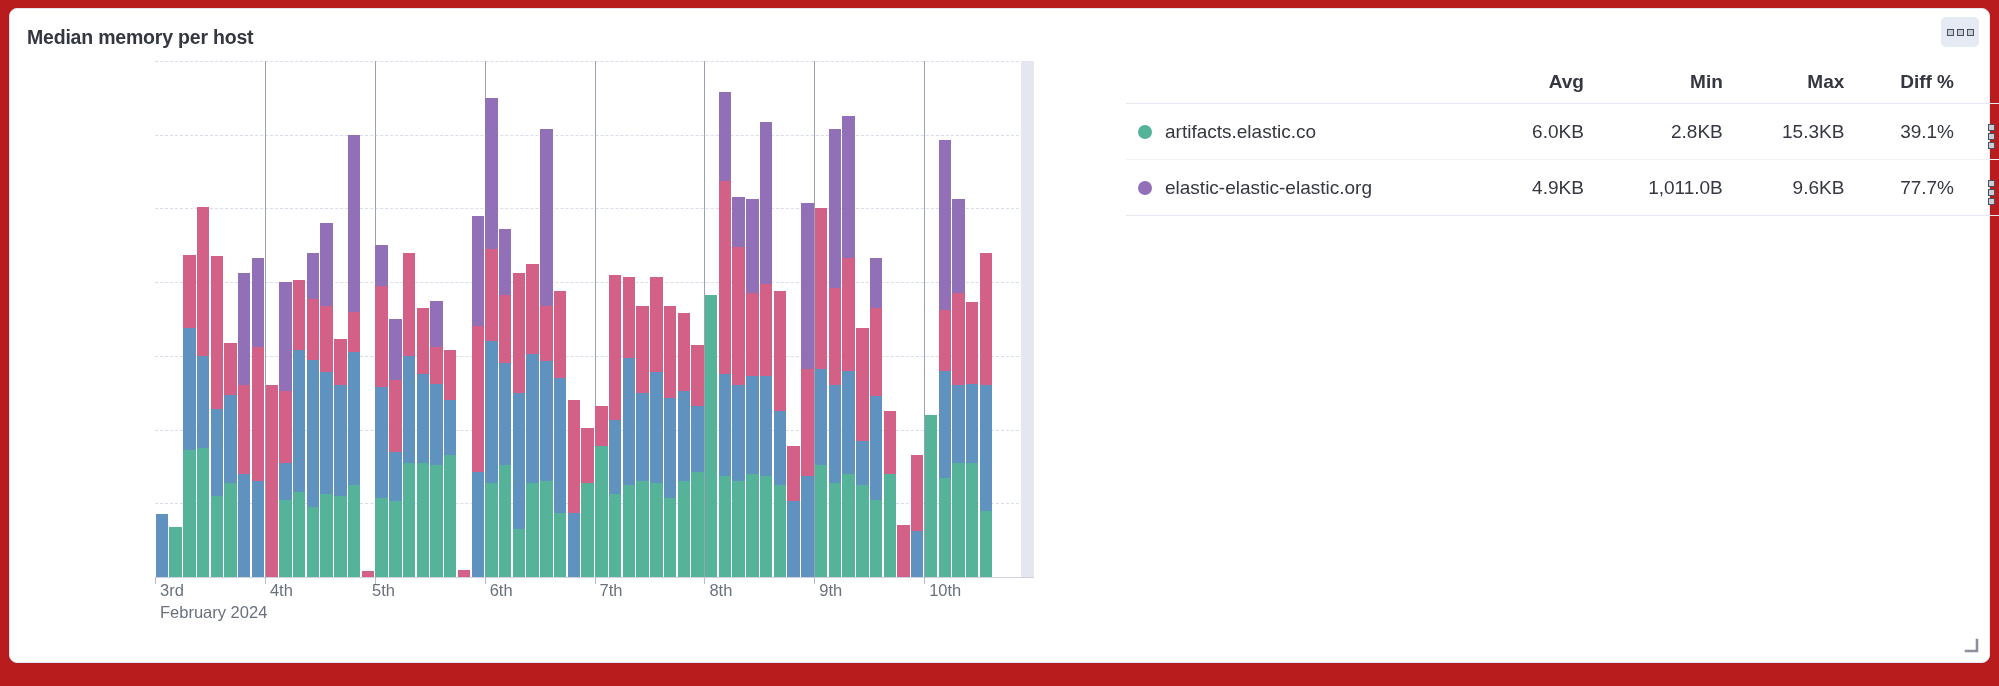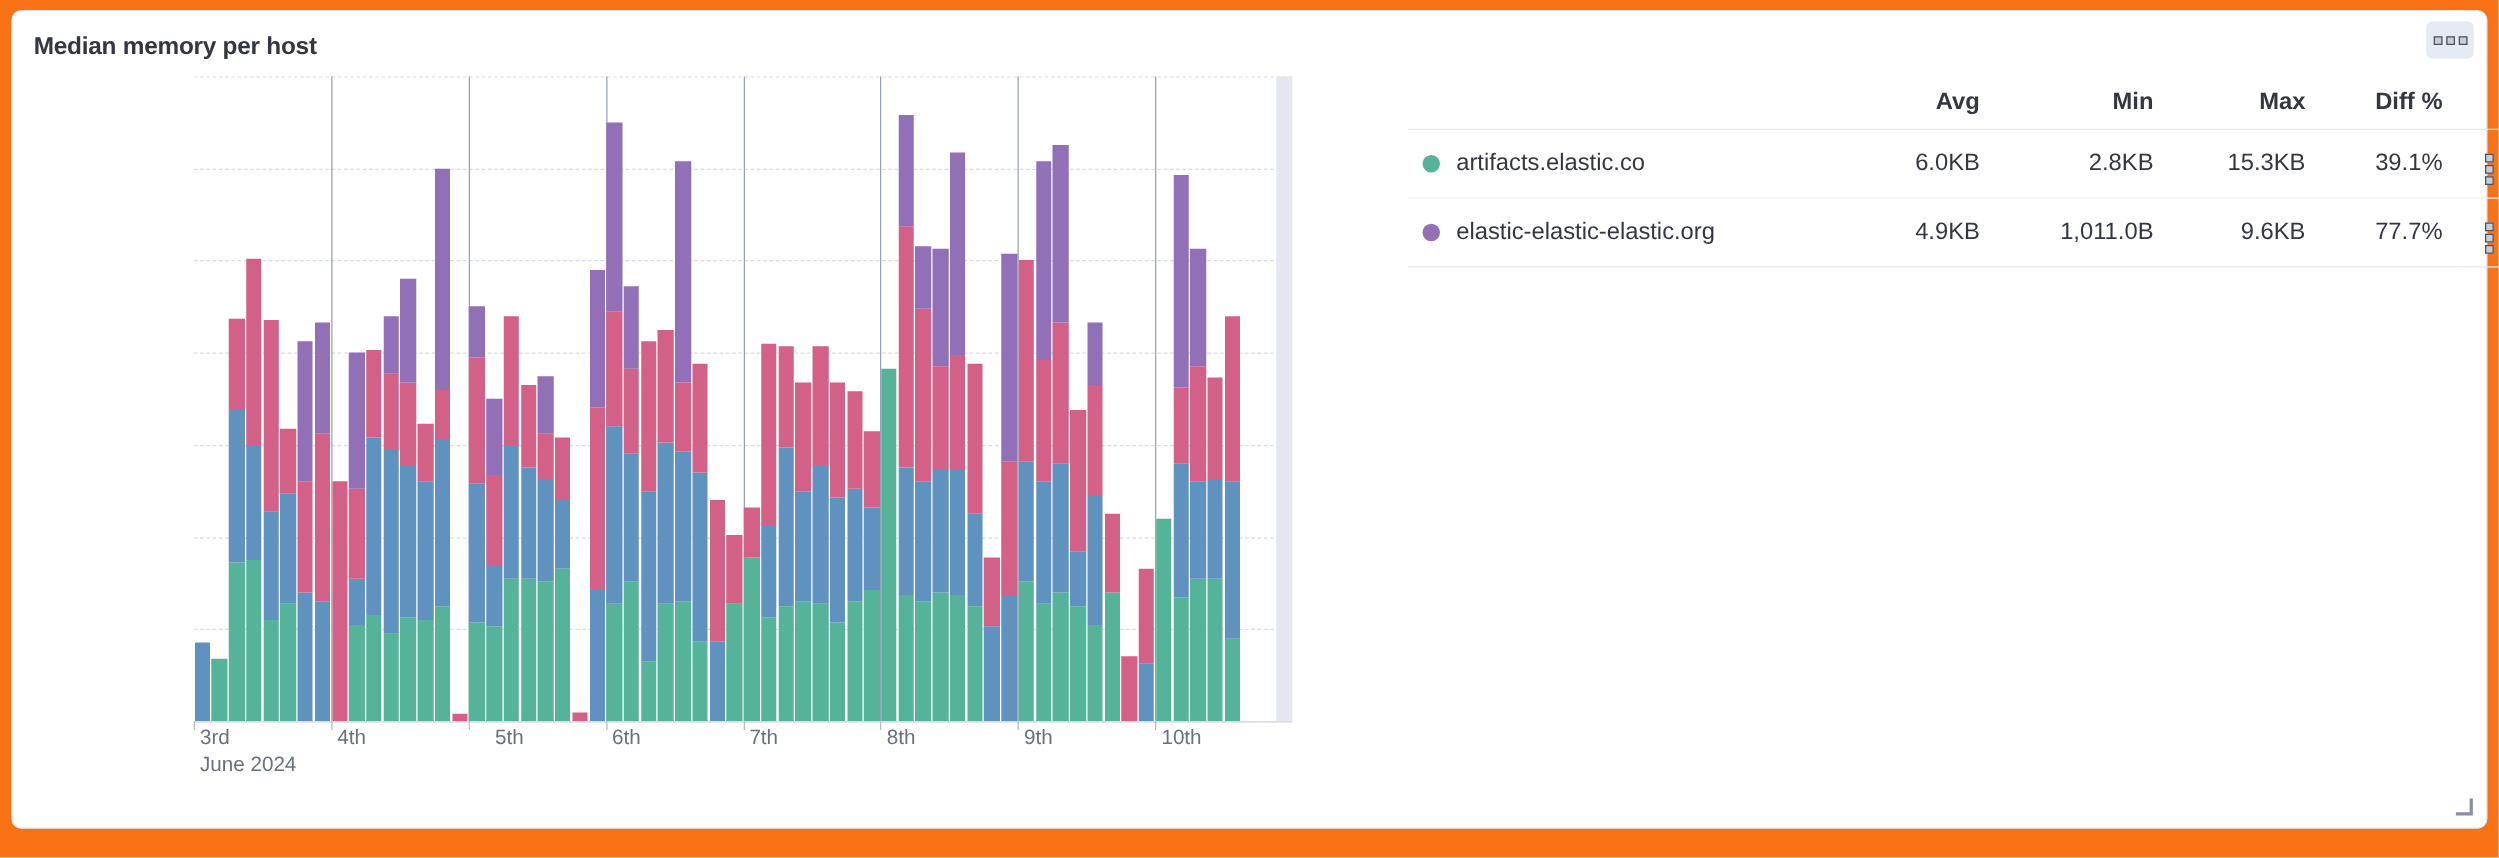--- a/index.html
+++ b/index.html
@@ -7,21 +7,21 @@
   html, body {
     margin: 0; padding: 0;
     width: 1999px; height: 686px;
     background: #F7F8FC;
     font-family: "Liberation Sans", sans-serif;
     overflow: hidden;
   }
   #root {
     position: relative;
     width: 1999px; height: 686px;
-    background: #f97316;
+    background: #b91c1c;
     padding-left: 12px;
   }
   
   .panel {
     position: absolute;
     left: 9px; top: 8px;
     width: 1981px; height: 655px;
     background: #FFFFFF;
     border: 1px solid #E3E6F0;
     border-radius: 8px;
@@ -543,32 +543,32 @@
             <div class="seg" style="background: rgb(211, 96, 134); bottom: 191.657px; height: 132.686px;"></div>
           </div>
         </div>
       <div class="x-axis" id="x-axis">
         <div class="x-axis-line"></div>
       <div class="x-tickmark" style="left: 0px;"></div>
           <div class="x-label" style="left: 5px;">3rd</div>
           <div class="x-tickmark" style="left: 109.875px;"></div>
           <div class="x-label" style="left: 114.875px;">4th</div>
           <div class="x-tickmark" style="left: 219.75px;"></div>
-          <div class="x-label" style="left: 241px;">5th</div>
+          <div class="x-label" style="left: 217px;">5th</div>
           <div class="x-tickmark" style="left: 329.625px;"></div>
           <div class="x-label" style="left: 334.625px;">6th</div>
           <div class="x-tickmark" style="left: 439.5px;"></div>
           <div class="x-label" style="left: 444.5px;">7th</div>
           <div class="x-tickmark" style="left: 549.375px;"></div>
           <div class="x-label" style="left: 554.375px;">8th</div>
           <div class="x-tickmark" style="left: 659.25px;"></div>
           <div class="x-label" style="left: 664.25px;">9th</div>
           <div class="x-tickmark" style="left: 769.125px;"></div>
           <div class="x-label" style="left: 774.125px;">10th</div>
-          <div class="x-sublabel" style="left: 5px;">June 2024</div>
+          <div class="x-sublabel" style="left: 5px;">February 2024</div>
         </div>
     </div>
 
     <div class="legend">
       <table>
         <thead>
           <tr>
             <th class="name-col"></th>
             <th>Avg</th>
             <th>Min</th>

